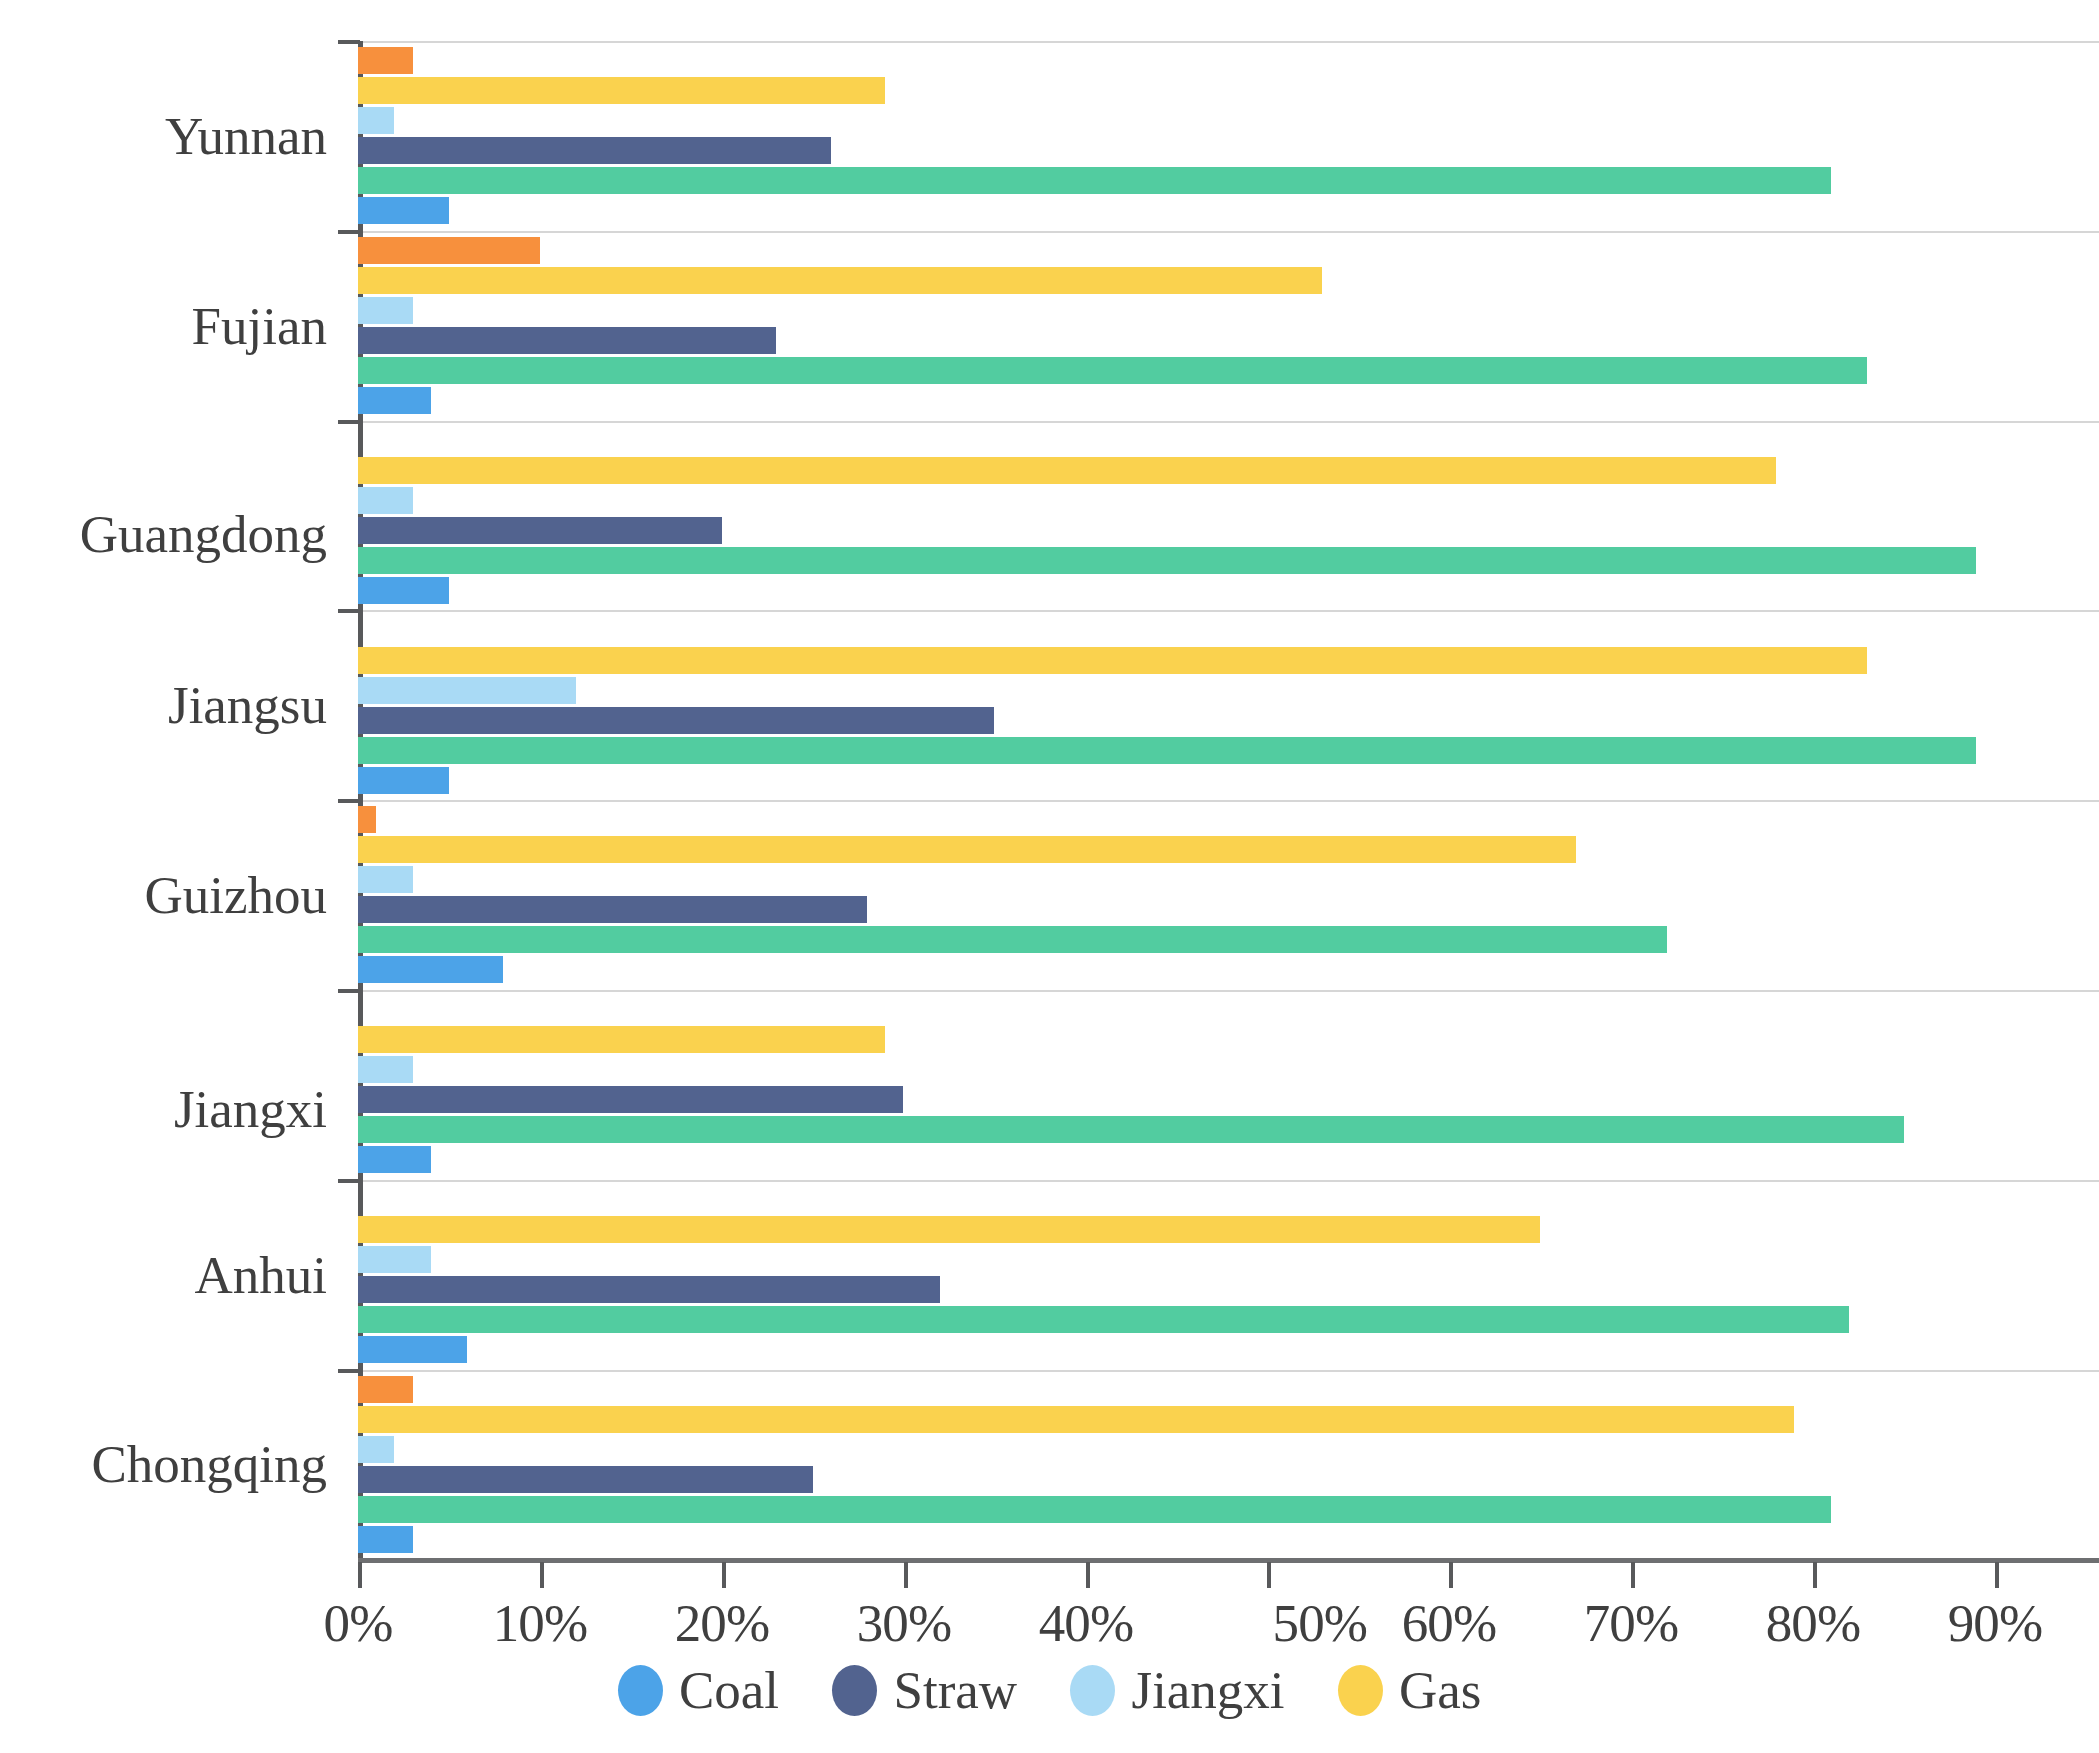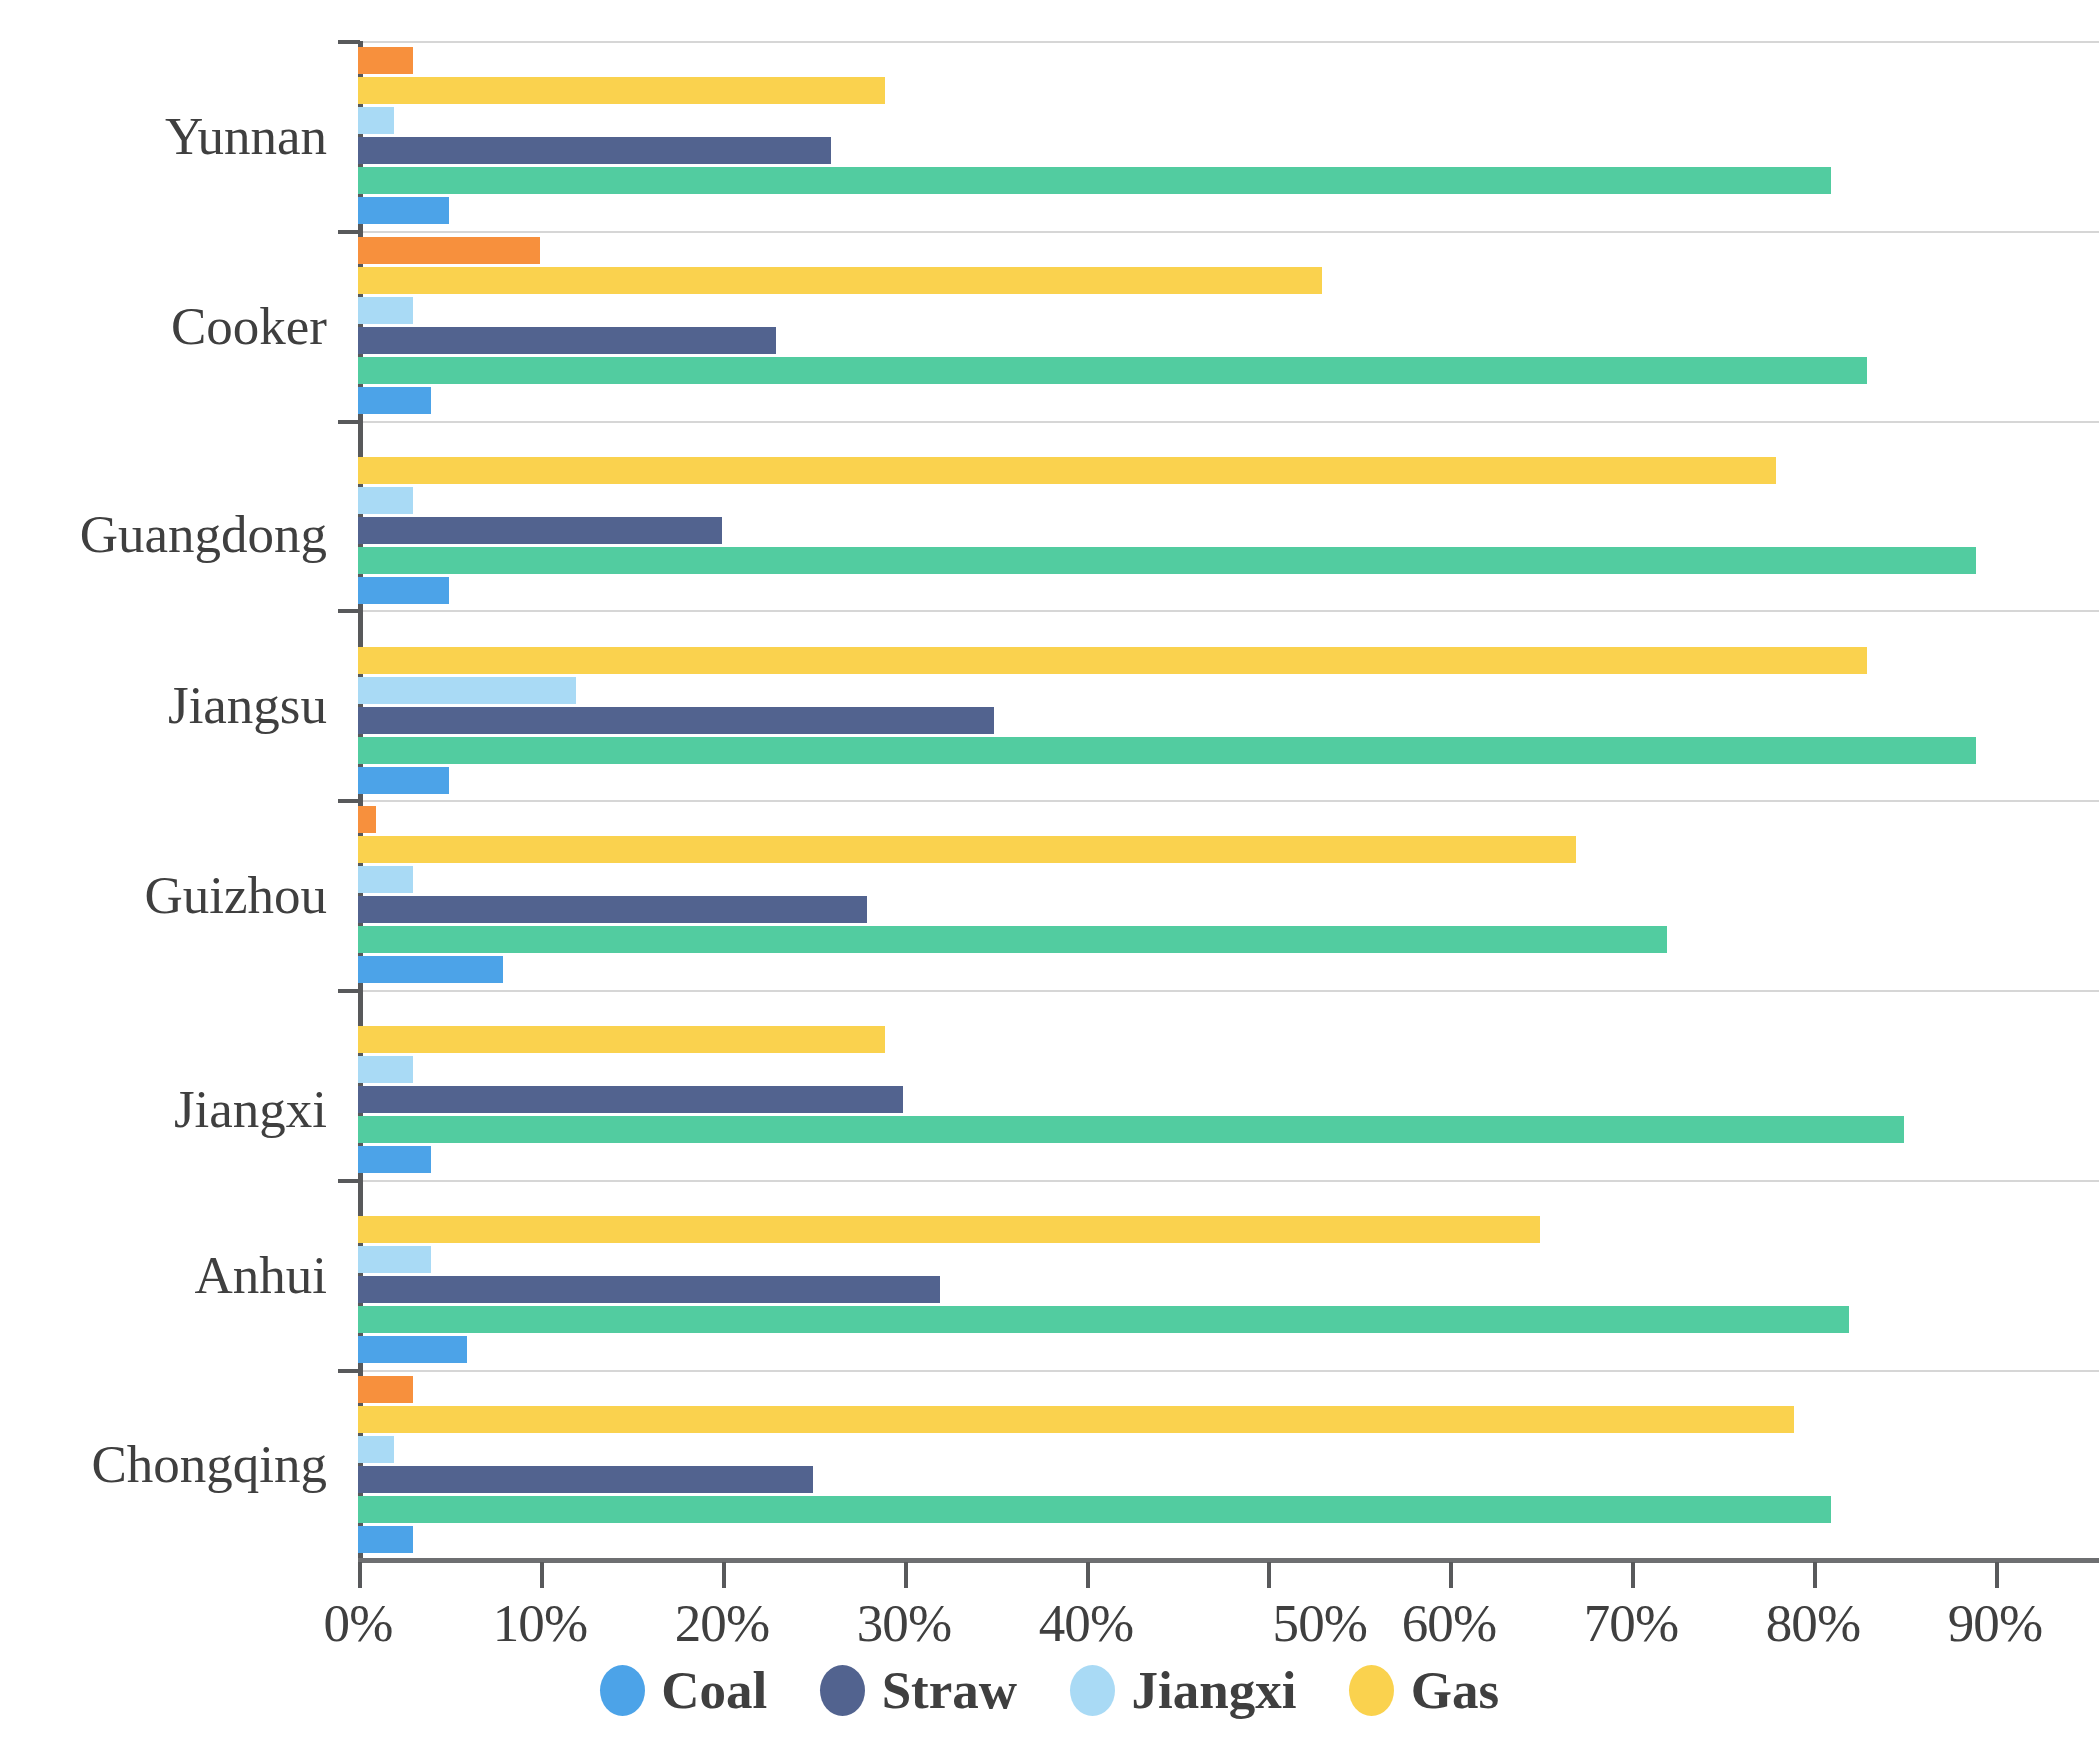--- a/index.html
+++ b/index.html
@@ -106,21 +106,20 @@
   
   .legend {
     position: absolute;
     left: 0;
     top: 1664px;
     width: 2099px;
     display: flex;
     justify-content: center;
     align-items: center;
     gap: 53px;
-    font-weight: bold;
   }
   .legend-item {
     display: flex;
     align-items: center;
     gap: 16.4px;
   }
   .legend-dot {
     width: 45px;
     height: 51px;
     border-radius: 50%;
@@ -179,21 +178,21 @@
         <div class="x-tick-label" style="left: 1449px;">60%</div>
         <div class="x-tick" style="left: 1631px;"></div>
         <div class="x-tick-label" style="left: 1631px;">70%</div>
         <div class="x-tick" style="left: 1813px;"></div>
         <div class="x-tick-label" style="left: 1813px;">80%</div>
         <div class="x-tick" style="left: 1995px;"></div>
         <div class="x-tick-label" style="left: 1995px;">90%</div>
       </div>
     <div id="catlabels">
         <div class="cat-label-wrap" style="top: 136px;">Yunnan</div>
-        <div class="cat-label-wrap" style="top: 326px;">Cooker</div>
+        <div class="cat-label-wrap" style="top: 326px;">Fujian</div>
         <div class="cat-label-wrap" style="top: 515px; margin-top: 19px;">Guangdong</div>
         <div class="cat-label-wrap" style="top: 705px;">Jiangsu</div>
         <div class="cat-label-wrap" style="top: 895px;">Guizhou</div>
         <div class="cat-label-wrap" style="top: 1085px; margin-top: 24px;">Jiangxi</div>
         <div class="cat-label-wrap" style="top: 1275px; font-family: Liberation Serif, serif;">Anhui</div>
         <div class="cat-label-wrap" style="top: 1464px;">Chongqing</div>
       </div>
   <div class="bar" title="Yunnan Solar Cooker 3%" style="top: 47px; height: 27px; width: 55px; background: rgb(247, 144, 61);"></div>
       <div class="bar" title="Yunnan Gas 29%" style="top: 77px; height: 27px; width: 527px; background: rgb(250, 210, 78);"></div>
       <div class="bar" title="Yunnan Biogas 2%" style="top: 107px; height: 27px; width: 36px; background: rgb(169, 218, 245);"></div>

